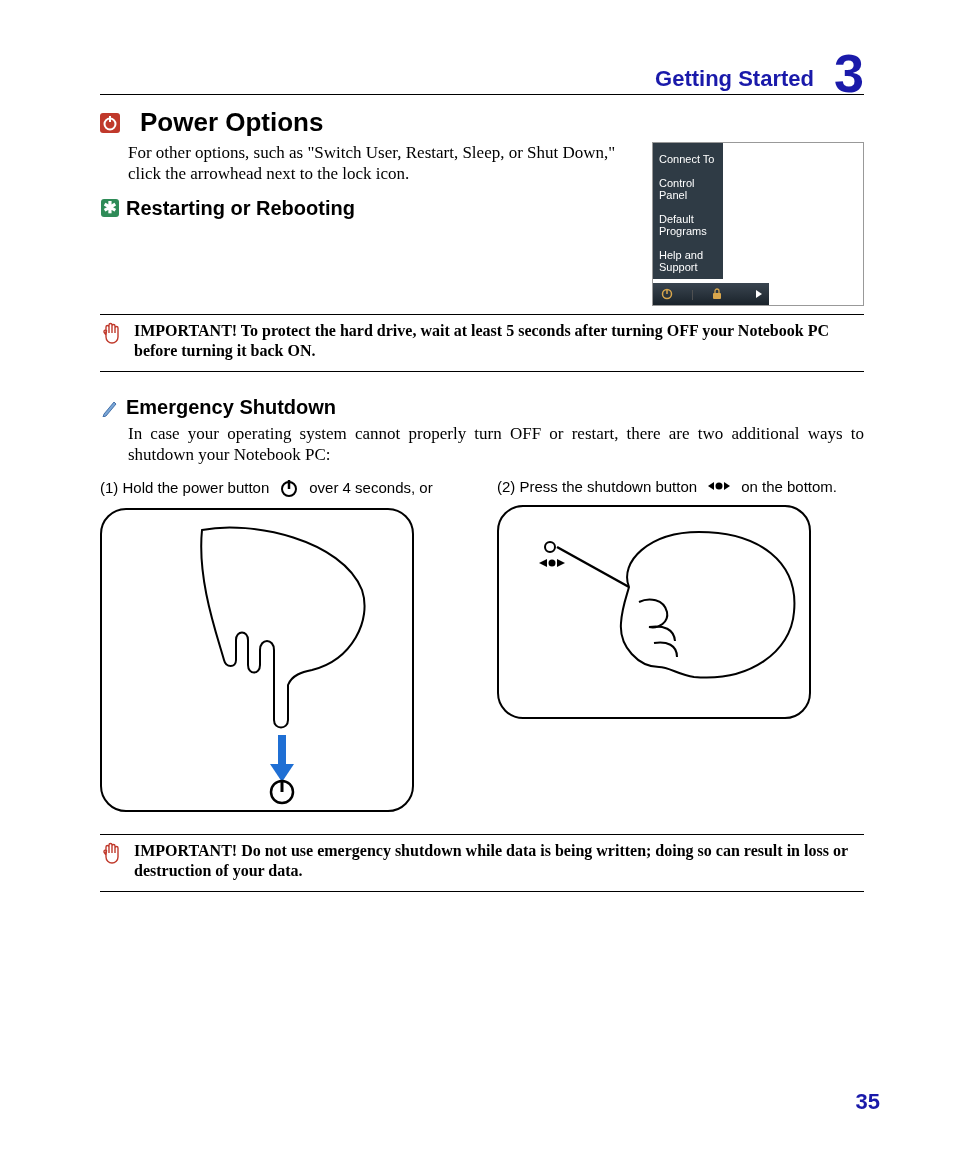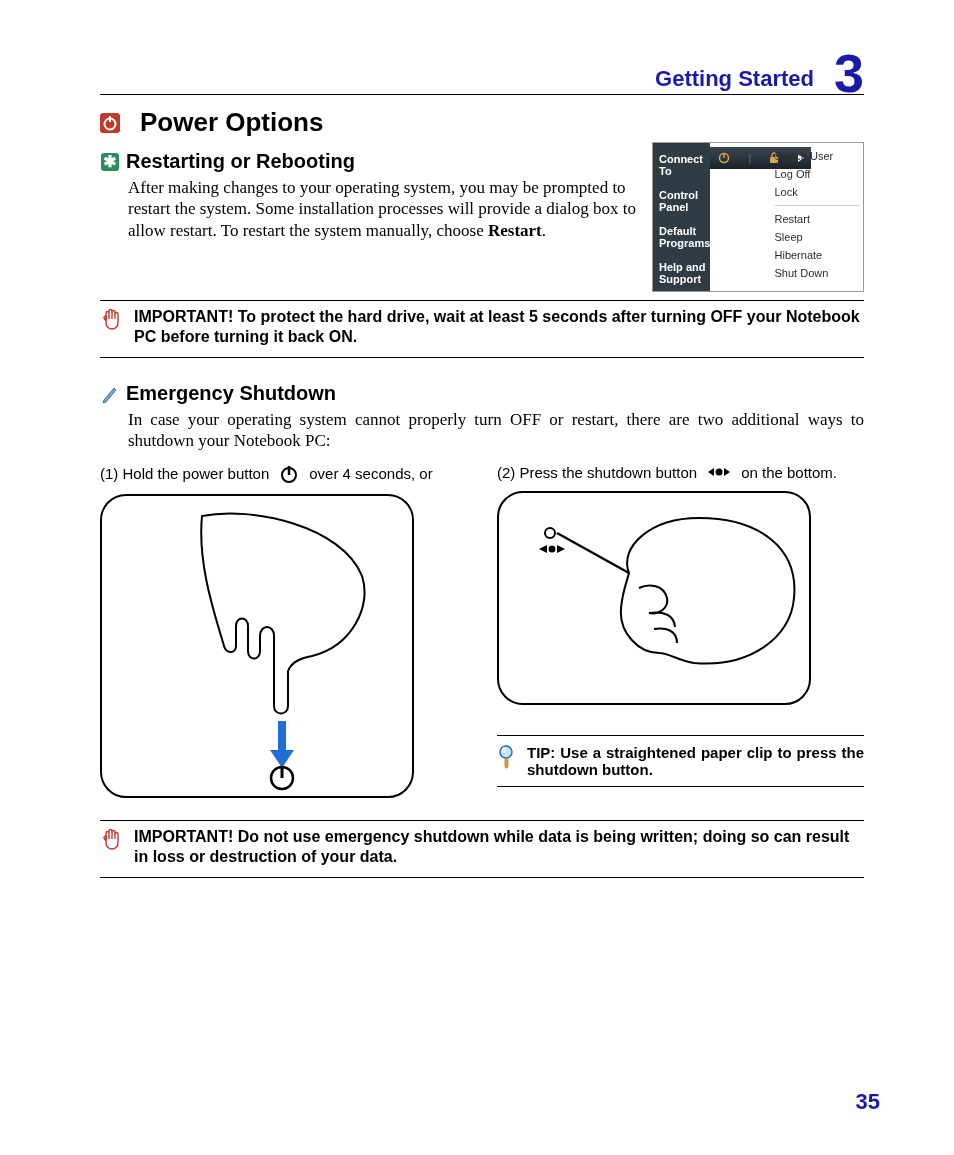--- a/index.html
+++ b/index.html
@@ -102,21 +102,21 @@
   .menu-bottom .sep { color:#555; }
   .menu-bottom svg { display:block; }
   .hr-thin { border: none; border-top: 1px solid #000; margin: 10px 0 6px 0; clear: both; }
   .callout {
     display: flex;
     gap: 10px;
     align-items: flex-start;
     margin: 6px 0;
   }
   .callout-text {
-    font-family: Liberation Sans, sans-serif;
+    font-family: Liberation Serif, serif;
     font-weight: bold;
     font-size: 16px;
     line-height: 1.25;
   }
   .two-col {
     display: flex;
     gap: 30px;
     margin-top: 12px;
   }
   .col { width: 50%; }
@@ -185,21 +185,21 @@
           <rect x="0" y="0" width="20" height="20" rx="3" fill="#c0392b"></rect>
           <circle cx="10" cy="11" r="5.5" fill="none" stroke="#fff" stroke-width="2"></circle>
           <line x1="10" y1="3" x2="10" y2="9" stroke="#fff" stroke-width="2"></line>
         </svg>
     </span>
     <span>Power Options</span>
   </h1>
 
 
   <div class="float-menu">
-    <div style="width:55%;display:flex;flex-direction:row;font-weight:bold;">
+    <div style="width:55%;display:flex;flex-direction:column;">
       <div class="menu-left" style="flex:1;">
         <div>Connect To</div>
         <div>Control Panel</div>
         <div>Default Programs</div>
         <div>Help and Support</div>
       </div>
       <div class="menu-bottom">
         <svg width="12" height="12" viewBox="0 0 12 12">
             <circle cx="6" cy="6" r="4.5" fill="none" stroke="#d8a64c" stroke-width="1.5"></circle>
             <line x1="6" y1="1" x2="6" y2="6" stroke="#d8a64c" stroke-width="1.5"></line>
@@ -207,46 +207,34 @@
         <span class="sep">|</span>
         <svg width="10" height="12" viewBox="0 0 10 12">
             <rect x="1" y="5" width="8" height="6" rx="1" fill="#d8a64c"></rect>
             <path d="M3 5 V3 a2 2 0 0 1 4 0 V5" fill="none" stroke="#d8a64c" stroke-width="1.3"></path>
           </svg>
         <svg width="8" height="10" viewBox="0 0 8 10" style="margin-left:auto;margin-right:6px;">
             <polygon points="1,1 7,5 1,9" fill="#fff"></polygon>
           </svg>
       </div>
     </div>
-    <div class="menu-right">
-      <div>Switch User</div>
-      <div>Log Off</div>
-      <div>Lock</div>
-      <div class="divider"></div>
-      <div>Restart</div>
-      <div>Sleep</div>
-      <div>Hibernate</div>
-      <div>Shut Down</div>
-    </div>
-  </div>
-
+  </div>
+
+  <p class="body body-indent" style="text-align:left;">For other options, such as "Switch User, Restart, Sleep, or Shut Down," click the arrowhead next to the lock icon.</p>
 
   <h2 class="subsection">
     <span class="icon-box">
       <svg width="18" height="18" viewBox="0 0 18 18">
           <rect width="18" height="18" rx="3" fill="#2e8b57"></rect>
           <text x="9" y="14" text-anchor="middle" font-size="16" fill="#fff" font-family="Arial">✱</text>
         </svg>
     </span>
     <span>Restarting or Rebooting</span>
   </h2>
 
-  <p class="body body-indent" style="text-align:left;">
-    <span>After making changes to your operating system, you may be prompted to restart the system. Some installation processes will provide a dialog box to allow restart. To restart the system manually, choose </span><b>Restart</b><span>.</span>
-  </p>
 
   <hr class="hr-thin">
   <div class="callout">
     <span>
       <svg width="24" height="28" viewBox="0 0 24 28">
           <path d="M6 14 V6 a1.5 1.5 0 0 1 3 0 V12 M9 12 V4 a1.5 1.5 0 0 1 3 0 V12 M12 12 V5 a1.5 1.5 0 0 1 3 0 V12 M15 12 V7 a1.5 1.5 0 0 1 3 0 V16 a6 6 0 0 1 -12 0 V14 l-2 -3 a1.5 1.5 0 0 1 2.5 -1.5 L6 14" fill="none" stroke="#c0392b" stroke-width="1.4" stroke-linejoin="round"></path>
         </svg>
     </span>
     <div class="callout-text">
       <span>IMPORTANT!</span><span>  To protect the hard drive, wait at least 5 seconds after turning OFF your Notebook PC before turning it back ON.</span>
@@ -315,32 +303,20 @@
 
           <g stroke="#000" stroke-width="2" fill="#fff">
             <path d="M130 80 C120 55 150 25 200 25 C260 25 300 55 295 105 C292 145 250 175 195 170 C180 168 170 160 160 160 C140 160 120 140 122 116 C123 100 128 88 130 80 Z"></path>
             <path d="M140 95 C150 90 165 92 168 105 C170 115 160 122 150 120" fill="none"></path>
             <path d="M150 120 C165 118 175 122 176 134" fill="none"></path>
             <path d="M155 136 C168 134 178 138 178 150" fill="none"></path>
           </g>
         </svg>
       </div>
 
-      <div class="tip-box">
-        <span>
-          <svg width="20" height="26" viewBox="0 0 20 26">
-              <circle cx="9" cy="8" r="6" fill="#bfe4ff" stroke="#2a6aaa" stroke-width="1.5"></circle>
-              <ellipse cx="7" cy="6" rx="2" ry="3" fill="#fff" opacity="0.8"></ellipse>
-              <rect x="8" y="14" width="3" height="10" rx="1.5" fill="#d8a64c" stroke="#a47820" stroke-width="0.8"></rect>
-            </svg>
-        </span>
-        <div class="tip-text">
-          <span>TIP:</span><span> Use a straightened paper clip to press the shutdown button.</span>
-        </div>
-      </div>
     </div>
   </div>
 
   <hr class="hr-thin" style="margin-top:22px;">
   <div class="callout">
     <span>
       <svg width="24" height="28" viewBox="0 0 24 28">
           <path d="M6 14 V6 a1.5 1.5 0 0 1 3 0 V12 M9 12 V4 a1.5 1.5 0 0 1 3 0 V12 M12 12 V5 a1.5 1.5 0 0 1 3 0 V12 M15 12 V7 a1.5 1.5 0 0 1 3 0 V16 a6 6 0 0 1 -12 0 V14 l-2 -3 a1.5 1.5 0 0 1 2.5 -1.5 L6 14" fill="none" stroke="#c0392b" stroke-width="1.4" stroke-linejoin="round"></path>
         </svg>
     </span>

